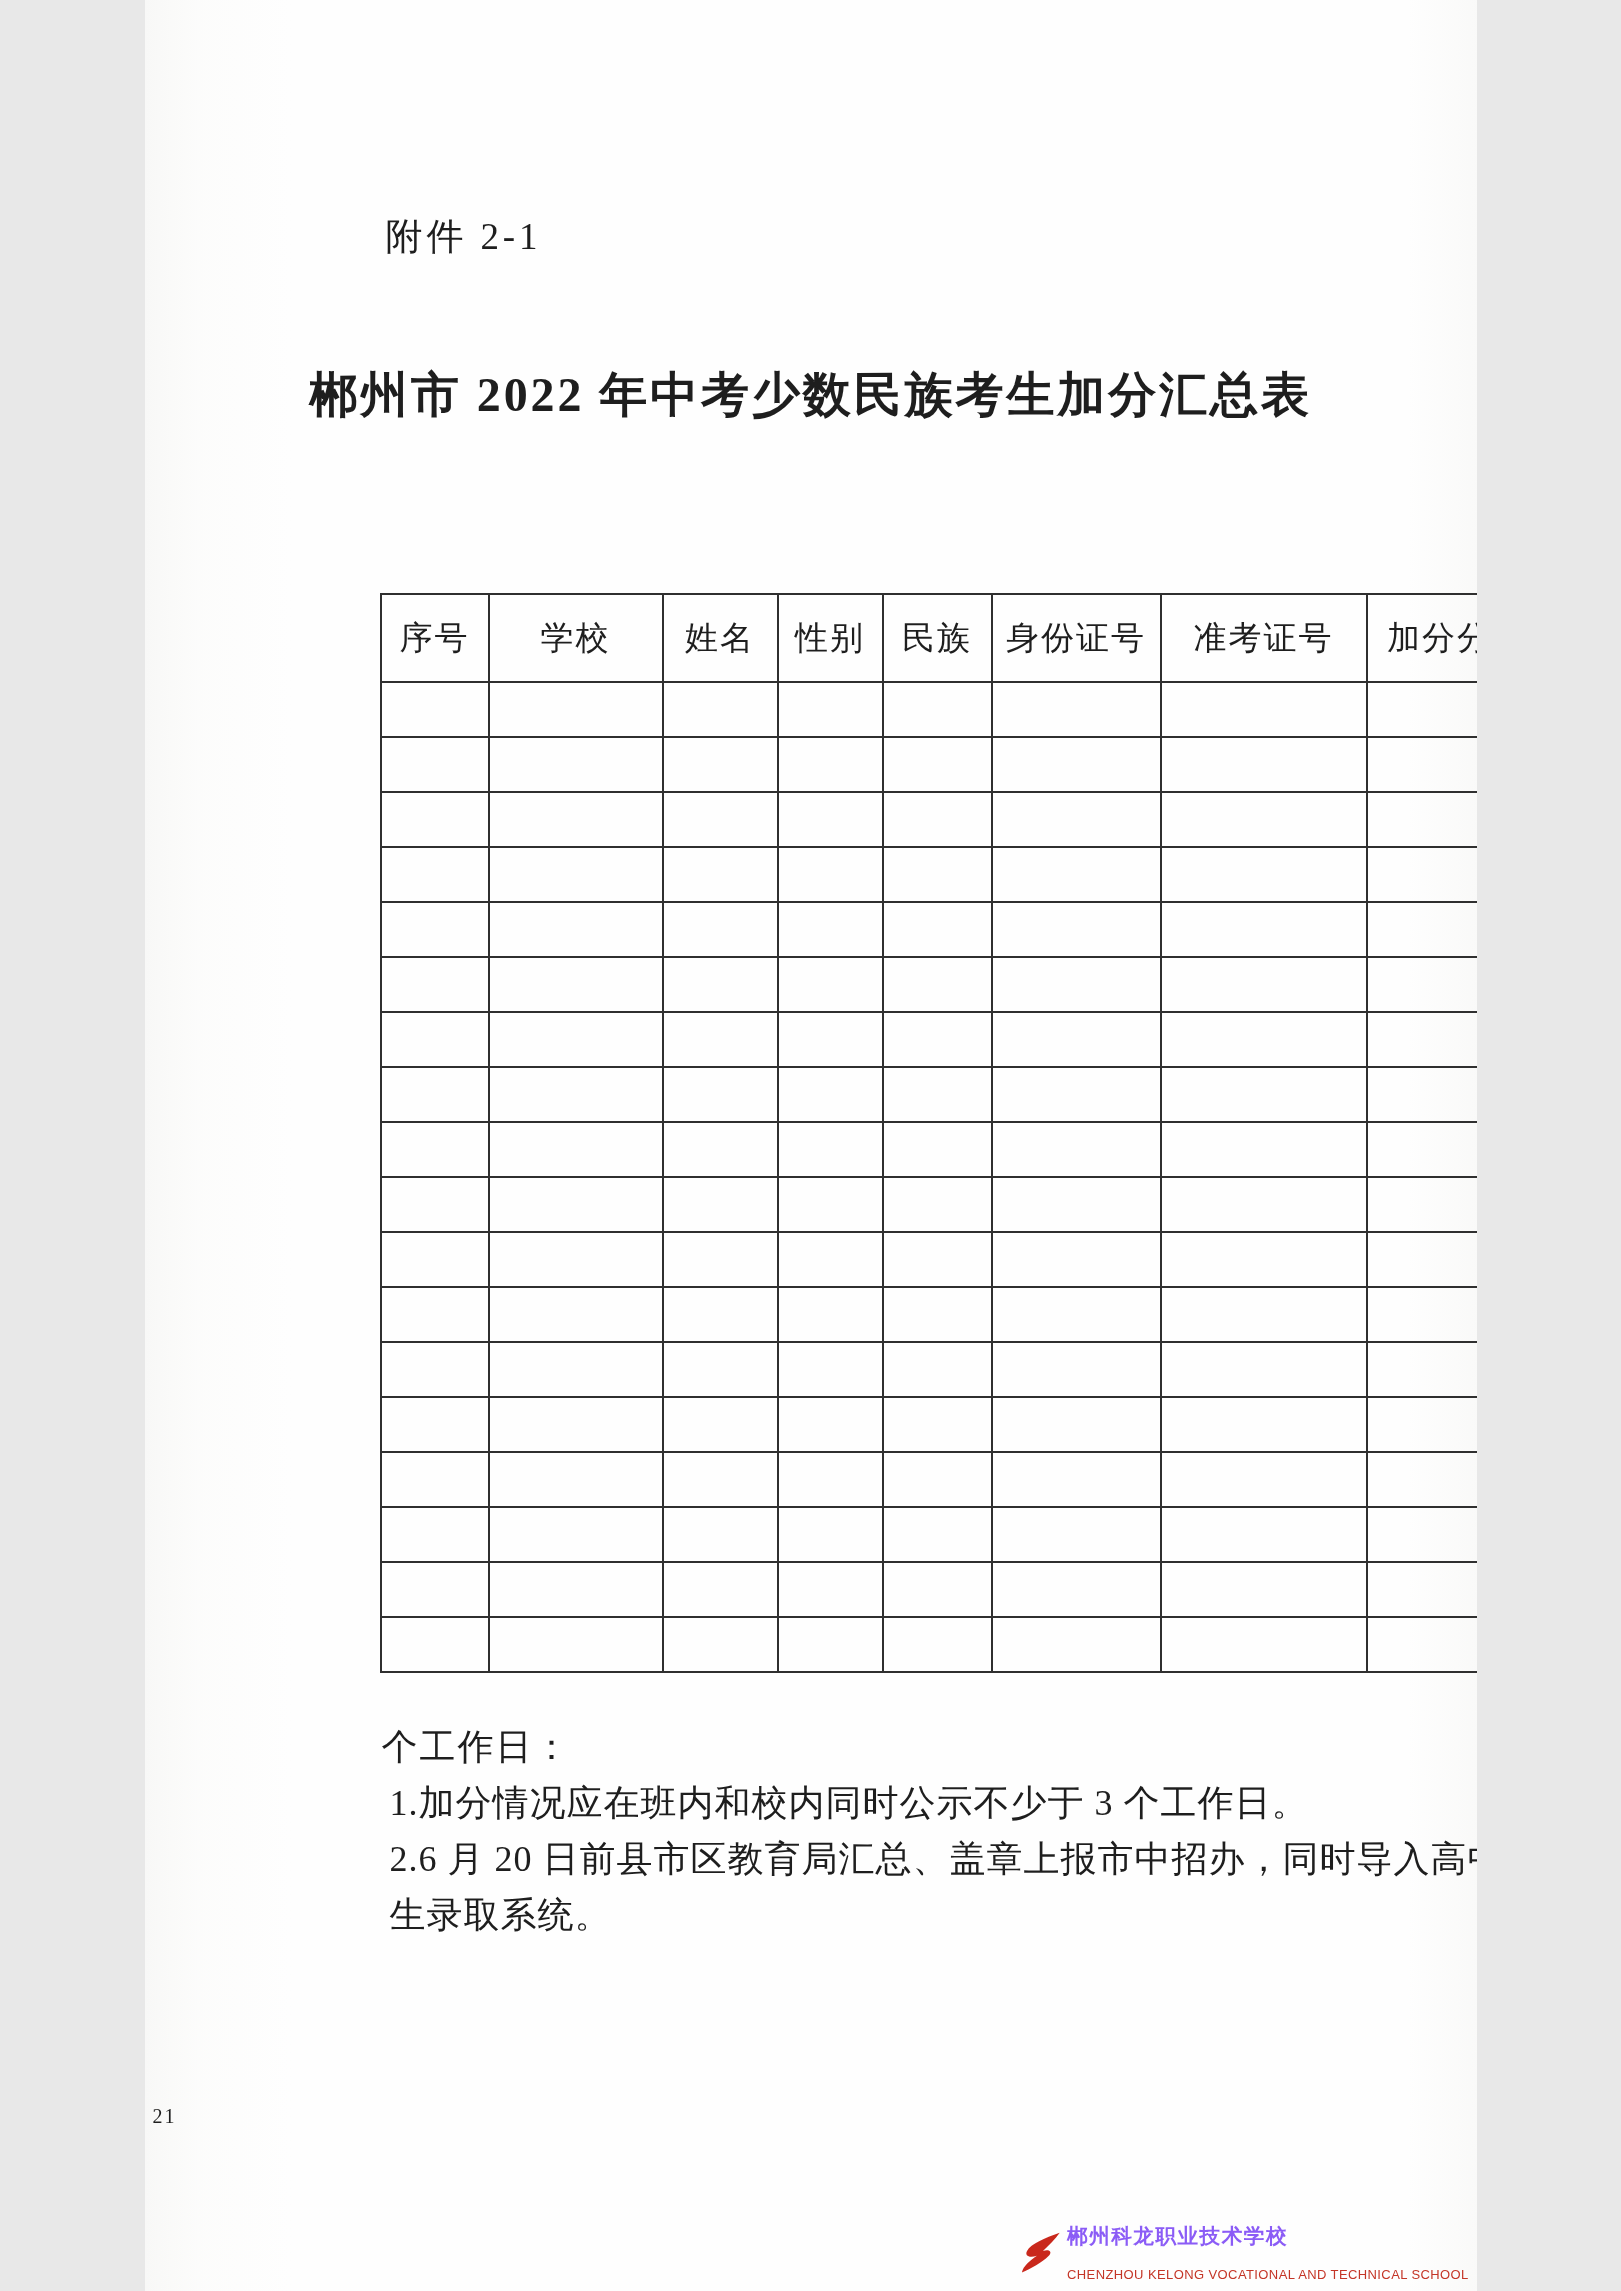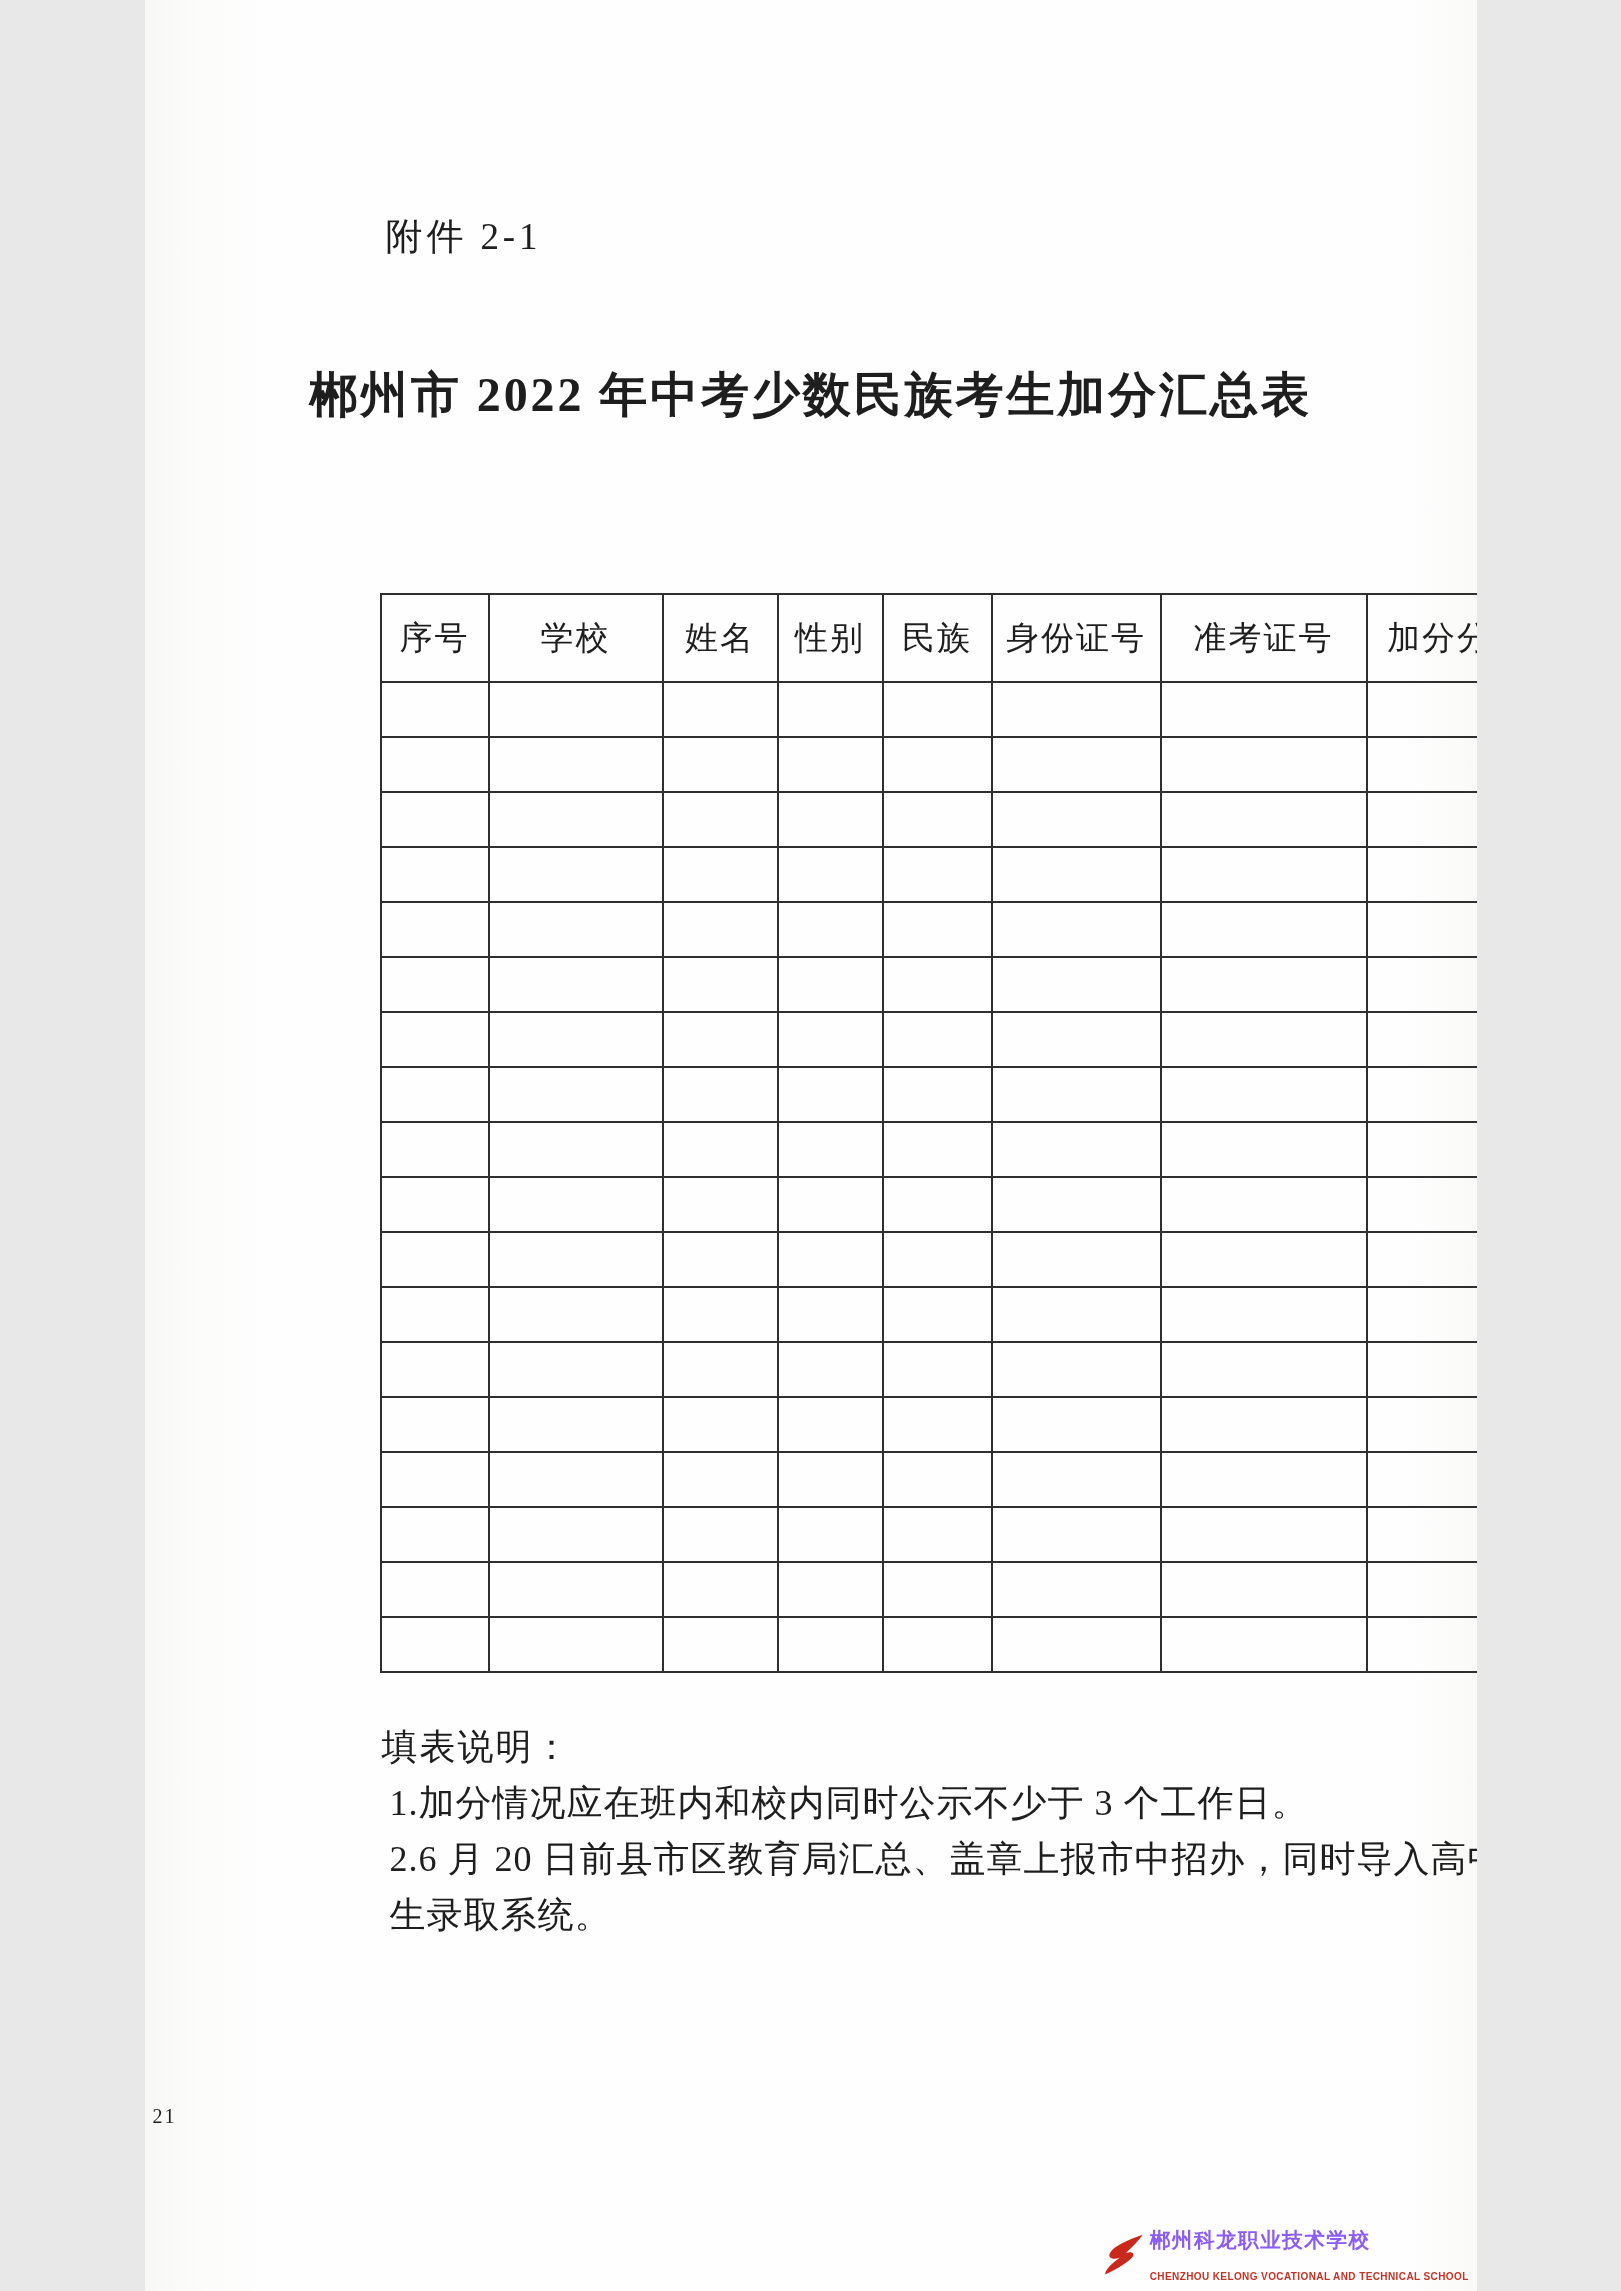--- a/index.html
+++ b/index.html
@@ -109,22 +109,22 @@
     font-family: "Liberation Sans", "DejaVu Sans", sans-serif;
     font-size: 20.6px;
     font-weight: bold;
     color: #8b5cf6;
     letter-spacing: 1.5px;
     white-space: nowrap;
     line-height: 1.1;
   }
   .school-name-en {
     font-family: "Liberation Sans", "DejaVu Sans", sans-serif;
-    font-size: 10px;
-    font-weight: bold;
+    font-size: 13px;
+    font-weight: normal;
     color: #c43527;
     letter-spacing: 0.4px;
     white-space: nowrap;
     margin-top: 20px;
   }
 </style>
 </head>
 <body>
 
 <div class="page">
@@ -338,21 +338,21 @@
           <td></td>
           <td></td>
           <td></td>
           <td></td>
           <td></td>
         </tr>
       </tbody>
   </table>
 
   <div class="notes">
-    <div class="notes-heading">填表说明：</div>
+    <div class="notes-heading">个工作日：</div>
     <div class="note-item">1.加分情况应在班内和校内同时公示不少于 3 个工作日。</div>
     <div class="note-item">2.6 月 20 日前县市区教育局汇总、盖章上报市中招办，同时导入高中招生录取系统。</div>
   </div>
 
   <div class="page-number">21</div>
 
   <div class="school-logo">
     <svg class="logo-swoosh" viewBox="0 0 100 100" aria-hidden="true">
       <path d="M97 2 C 62 14 30 28 21 44 C 15 55 26 61 44 55 C 28 66 12 79 9 94 C 30 86 56 71 71 56 C 81 46 73 39 58 44 C 71 32 87 17 97 2 Z" fill="#c9281c"></path>
     </svg>

